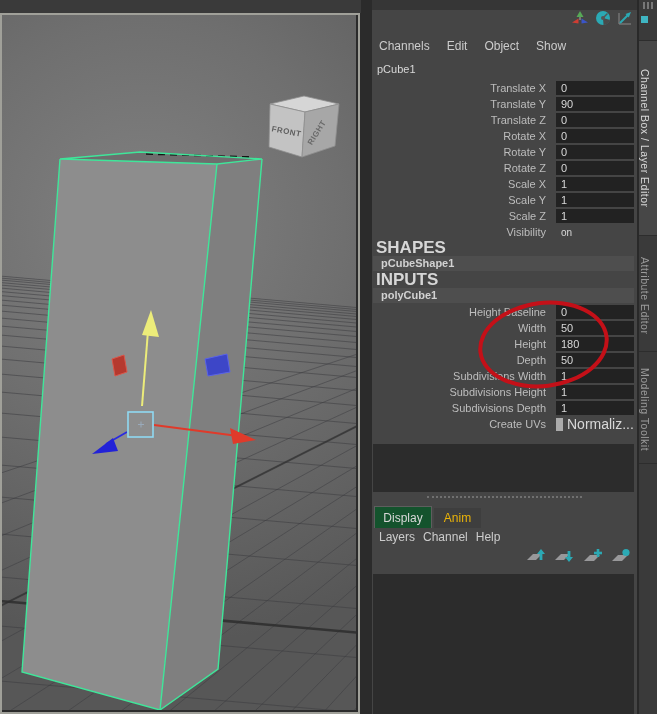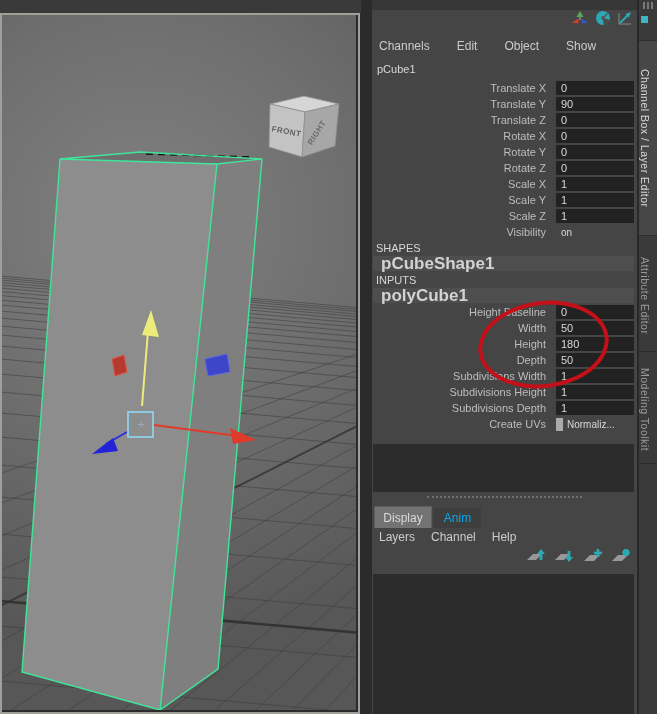--- a/index.html
+++ b/index.html
@@ -13,44 +13,44 @@
   .vp-frame{position:absolute;left:0;top:0;width:360px;height:701px;border:2px solid #a0a099;}
   .vp-canvas{position:absolute;left:0;top:0;width:356px;height:697px;overflow:hidden;
              background:radial-gradient(circle at 40% 30%, #818181 0%, #6f6f6f 38%, #575757 80%);}
   .vp-canvas svg{position:absolute;left:0;top:0;}
   .vp-divider{position:absolute;left:361px;top:0;width:11px;height:714px;background:#2b2b2b;}
 
   
   .panel{position:absolute;left:372px;top:0;width:265px;height:714px;background:#454545;color:#c8c8c8;}
   .panel-topstrip{position:absolute;left:0;top:0;width:265px;height:10px;background:#363636;}
   .cb-icons{position:absolute;top:10px;right:3px;display:flex;gap:5px;align-items:center;}
-  .cb-menu{position:absolute;top:39px;left:7px;display:flex;gap:27px;font-size:12px;color:#cccccc;}
+  .cb-menu{position:absolute;top:39px;left:7px;display:flex;gap:17px;font-size:12px;color:#cccccc;}
   .cb-menu span{cursor:default;}
   .objname{position:absolute;top:63px;left:5px;font-size:11px;font-weight:normal;color:#d8d8d8;text-align:right;}
   .rows{position:absolute;top:80px;left:0;width:263px;}
   .crow{display:flex;height:16px;align-items:center;}
   .crow .lbl{width:180px;text-align:right;padding-right:6px;font-size:11px;color:#bdbdbd;white-space:nowrap;}
   .fld{width:78px;height:14px;background:#222222;color:#d8d8d8;font-size:11px;line-height:14px;
        padding-left:5px;margin-left:4px;}
   .fld-plain{font-size:10px;color:#d8d8d8;margin-left:9px;}
   .enum{display:flex;align-items:center;margin-left:4px;}
   .enum .swatch{width:7px;height:13px;background:#ababab;margin-right:4px;}
-  .enum .etxt{font-size:10px;color:#d8d8d8;}
-  .sechdr{height:16px;line-height:16px;font-size:11px;font-weight:normal;color:#d6d6d6;padding-left:4px;}
+  .enum .etxt{font-size:14px;color:#d8d8d8;}
+  .sechdr{height:16px;line-height:16px;font-size:17px;font-weight:bold;color:#d6d6d6;padding-left:4px;}
   .namerow{height:15px;line-height:15px;background:#4e4e4e;margin:0 1px 1px 1px;
-           font-size:17px;font-weight:bold;color:#d2d2d2;padding-left:8px;}
+           font-size:11px;font-weight:bold;color:#d2d2d2;padding-left:8px;}
   .darkbox1{position:absolute;left:1px;top:444px;width:261px;height:48px;background:#2c2c2c;}
   .dotsep{position:absolute;left:55px;top:496px;width:155px;border-top:2px dotted #707070;}
 
   
   .le-tabs{position:absolute;left:2px;top:506px;height:22px;}
   .le-tab{position:absolute;top:0;height:22px;text-align:center;font-size:12px;line-height:22px;}
-  .le-tab.active{left:0;width:58px;background:#737373;color:#d8d8d8;border:1px solid #5e5e5e;border-bottom:none;}
-  .le-tab.inactive{left:60px;width:47px;height:20px;top:2px;background:#3e3e3e;color:#0ea5e9;line-height:20px;}
-  .le-menu{position:absolute;top:530px;left:7px;display:flex;gap:16px;font-size:12px;color:#cccccc;}
+  .le-tab.active{left:0;width:58px;background:#14532d;color:#d8d8d8;border:1px solid #5e5e5e;border-bottom:none;}
+  .le-tab.inactive{left:60px;width:47px;height:20px;top:2px;background:#3e3e3e;color:#eab308;line-height:20px;}
+  .le-menu{position:absolute;top:530px;left:7px;display:flex;gap:8px;font-size:12px;color:#cccccc;}
   .le-icons{position:absolute;top:548px;right:6px;display:flex;gap:7px;}
   .darkbox2{position:absolute;left:1px;top:574px;width:261px;height:140px;background:#2c2c2c;}
 
   
   .sidebar{position:absolute;left:637px;top:0;width:20px;height:714px;background:#3a3a3a;border-left:2px solid #292929;}
   .sb-sq{position:absolute;left:2px;top:16px;width:7px;height:7px;background:#3fb5c2;}
   .sb-tab{position:absolute;left:0;width:18px;writing-mode:vertical-lr;text-align:center;
           font-size:10.5px;letter-spacing:.5px;white-space:nowrap;cursor:default;}
   .sb-tab.active{top:40px;height:196px;background:#474747;color:#d8d8d8;
                  border-top:1px solid #2d2d2d;border-bottom:1px solid #2d2d2d;}

